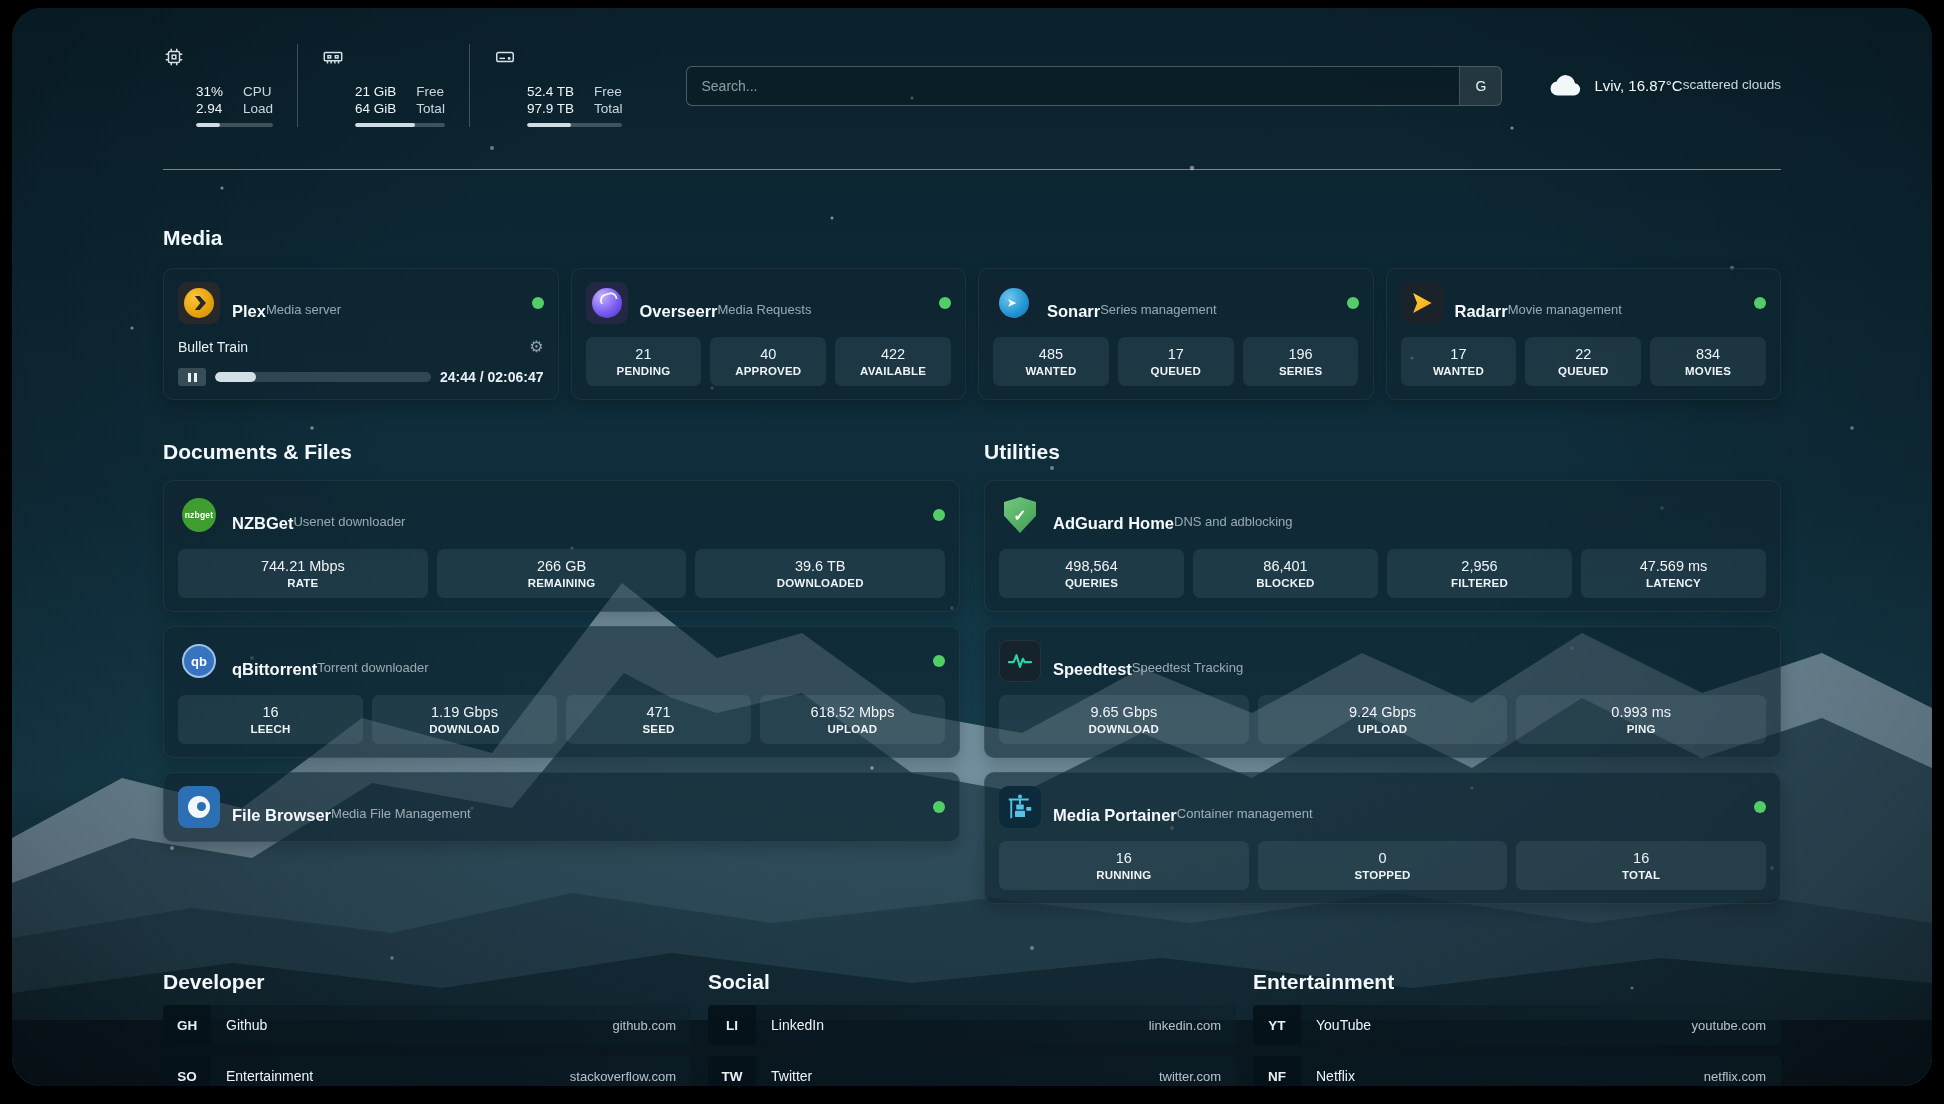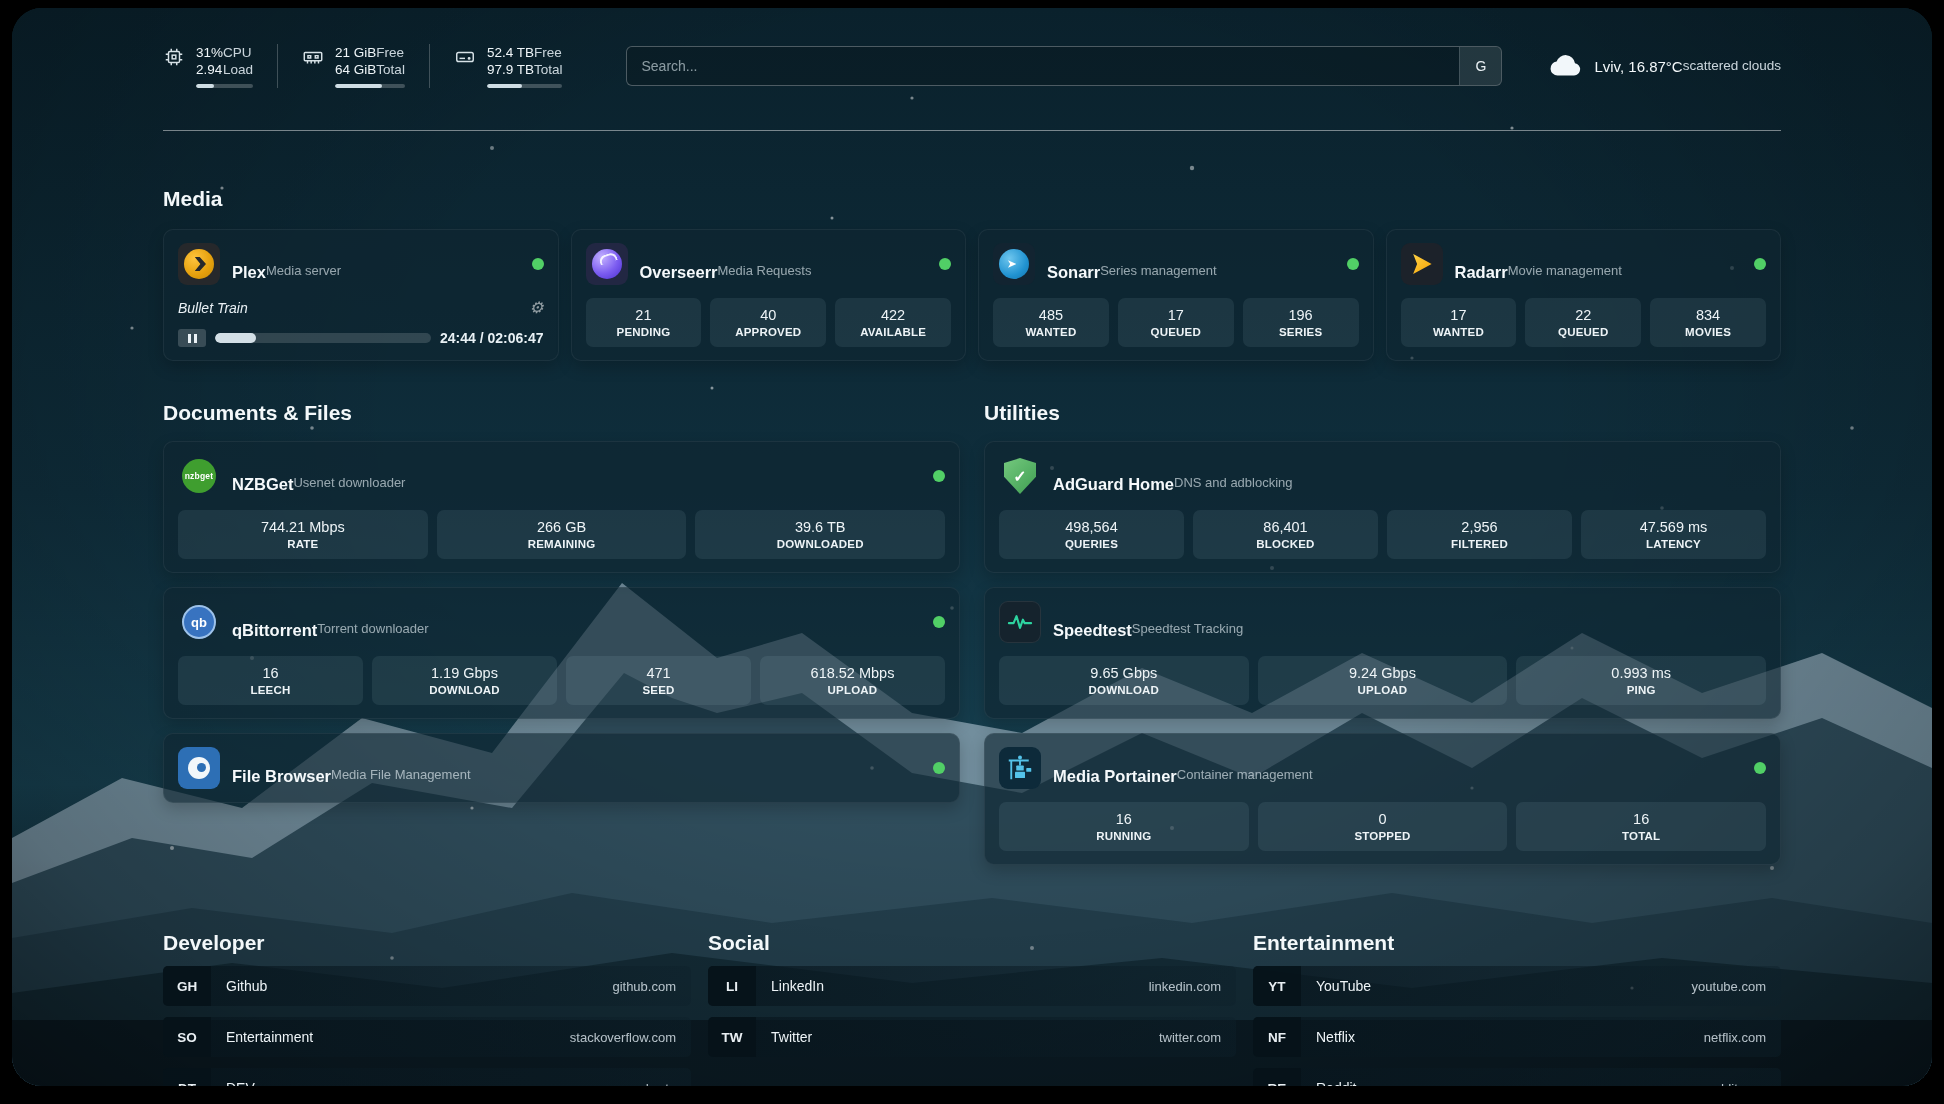--- a/index.html
+++ b/index.html
@@ -13,21 +13,21 @@
   .content { position:relative; padding:0 151px; color:#eef4f7; }
 
   
   .topbar { display:flex; align-items:center; margin-top:36px; }
   .sys-stats { display:flex; }
   .sys-stat { display:flex; gap:11px; padding:0 24px; }
   .sys-stat:first-child { padding-left:0; }
   .sys-stat + .sys-stat { border-left:1px solid rgba(255,255,255,0.22); }
   .sys-icon { margin-top:2px; opacity:.95; }
   .sys-body { display:flex; flex-direction:column; }
-  .sys-row { display:flex; gap:0; }
+  .sys-row { display:flex; gap:20px;margin-top:39px; }
   .sys-col { display:flex; flex-direction:column; font-size:13.5px; line-height:17px; color:#f0f6f9; }
   .sys-col.labels { color:rgba(235,245,250,0.85); }
   .sys-bar { height:4px; border-radius:2px; background:rgba(255,255,255,0.22); margin-top:6px; overflow:hidden; }
   .sys-bar-fill { height:100%; background:#cfdde4; border-radius:2px; }
 
   .search-wrap { flex:1; margin:0 46px 0 40px; display:flex; height:40px;
                  border:1px solid rgba(255,255,255,0.28); border-radius:6px;
                  background:rgba(8,24,32,0.45); overflow:hidden; }
   .search-input { flex:1; background:transparent; border:0; outline:0; color:#e7eef2;
                   padding:0 14px; font-size:14px; font-family:"Liberation Sans",sans-serif; }
@@ -52,28 +52,28 @@
           box-shadow:0 6px 16px rgba(0,0,0,0.2); }
   .card-head { display:flex; align-items:center; gap:12px; }
   .app-titles { display:flex; flex-direction:row;margin-top:16px; }
   .app-name { font-size:16.5px; font-weight:700; color:#f5f9fb; line-height:21px; }
   .app-desc { font-size:13px; color:rgba(235,245,250,0.62); line-height:17px; }
   .status-dot { width:12px; height:12px; border-radius:50%; background:#51cf66; margin-left:auto; flex:none; }
 
   .app-icon { width:42px; height:42px; border-radius:9px; flex:none;
               display:flex; align-items:center; justify-content:center; position:relative; }
 
-  .stats-row { display:flex; gap:9px; margin-top:auto; padding-top:13px;justify-content:flex-end; }
+  .stats-row { display:flex; gap:9px; margin-top:auto; padding-top:13px; }
   .stat-box { flex:1; background:rgba(190,220,232,0.09); border-radius:7px; padding:9px 4px;
               text-align:center; color:#eef4f7; }
   .stat-value { font-size:14.5px; }
   .stat-label { font-size:11.5px; font-weight:700; margin-top:3px; letter-spacing:.2px; }
 
   
-  .now-row { display:flex; align-items:center; margin-top:13px; font-size:14px; color:#eaf1f5;font-style:italic; }
+  .now-row { display:flex; align-items:center; margin-top:13px; font-size:14px; color:#eaf1f5; }
   .gear { margin-left:auto; color:rgba(255,255,255,0.55); font-size:16px; cursor:pointer; }
   .player-row { display:flex; align-items:center; gap:9px; margin-top:auto; padding-top:10px; }
   .pause-btn { width:28px; height:18px; border-radius:3px; background:rgba(255,255,255,0.18);
                display:flex; align-items:center; justify-content:center; gap:3px; cursor:pointer; flex:none; }
   .pause-btn i { width:3px; height:9px; background:#eaf2f6; }
   .progress-track { flex:1; height:10px; border-radius:5px; background:rgba(255,255,255,0.15); overflow:hidden; }
   .progress-fill { height:100%; background:#d3dfe6; border-radius:5px; }
   .time-label { font-size:14px; font-weight:700; color:#e8f0f4; flex:none; }
 
   .two-col { display:grid; grid-template-columns:1fr 1fr; gap:24px; margin-top:40px; }

